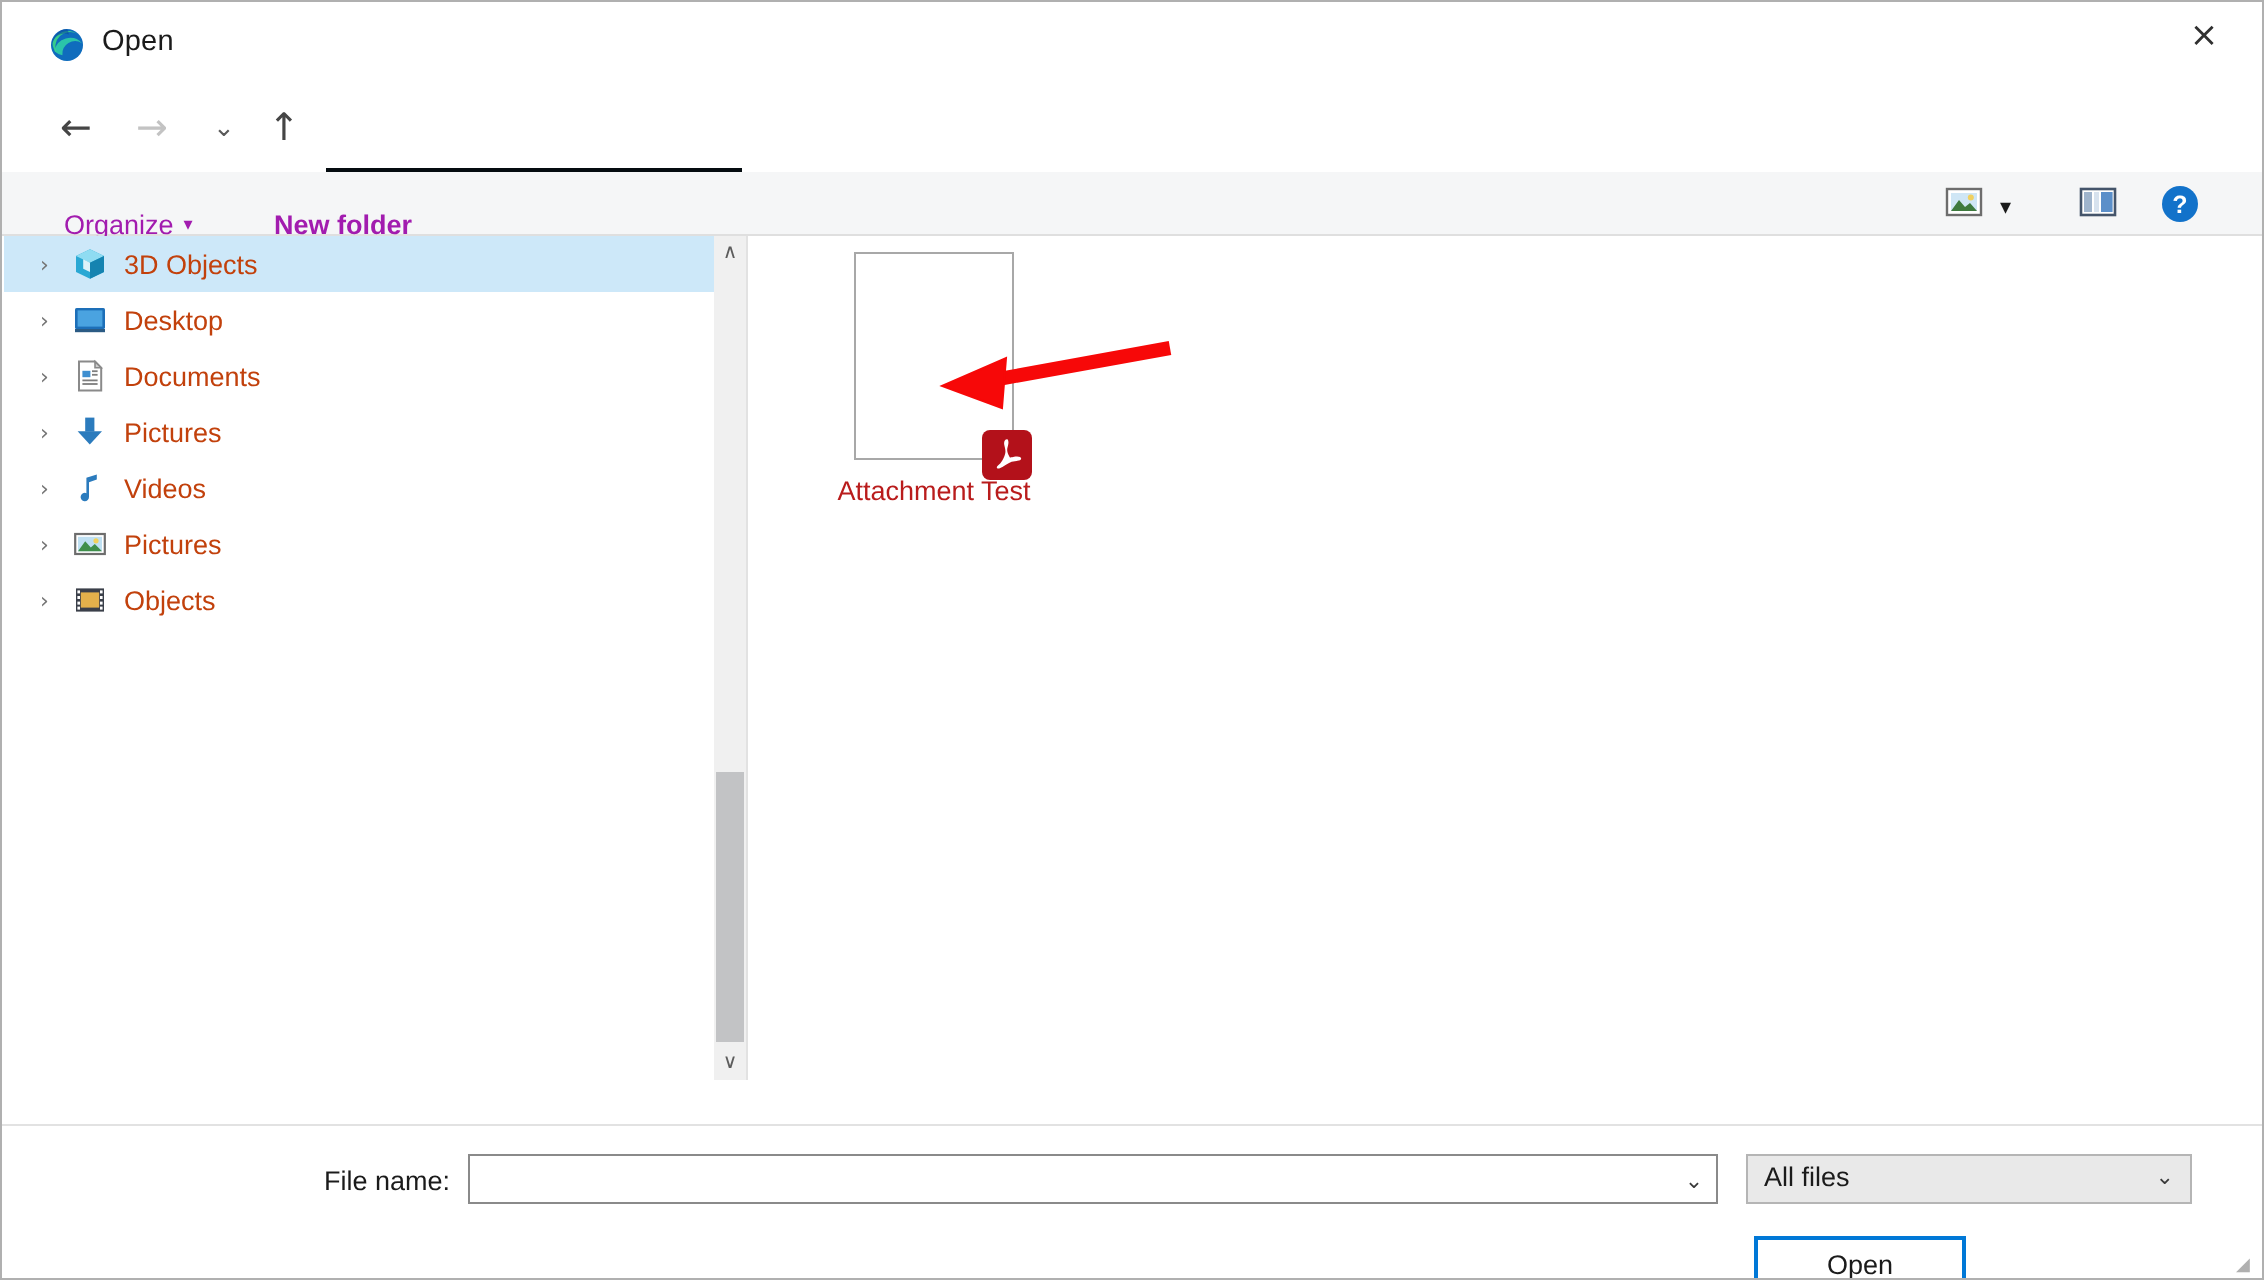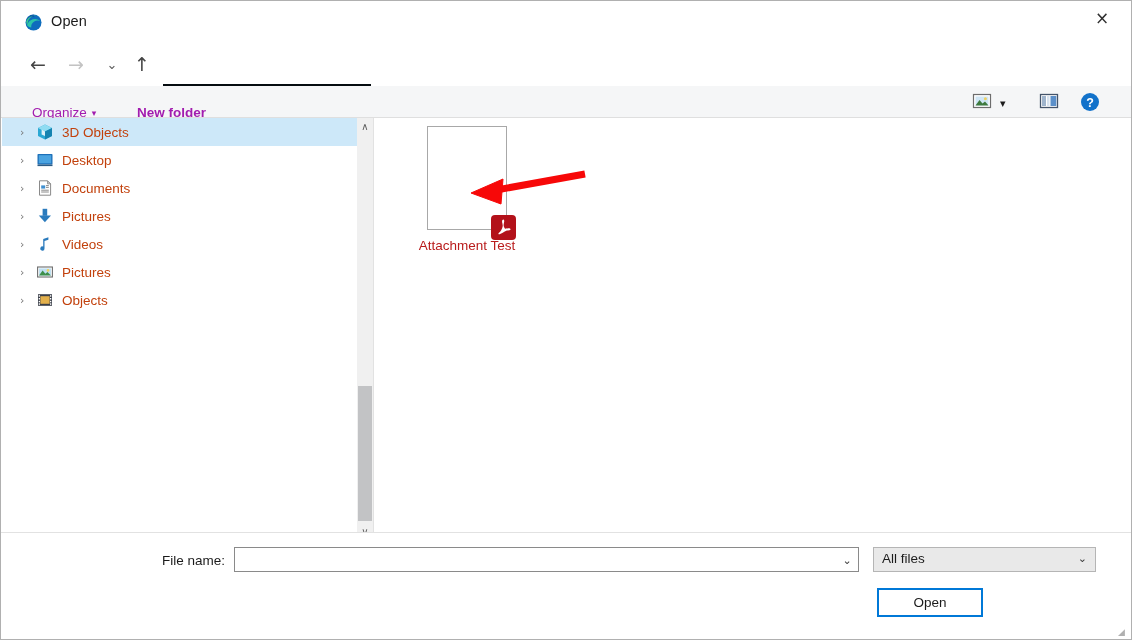--- a/index.html
+++ b/index.html
@@ -292,21 +292,21 @@
     left: 0; top: 0;
     width: 757px; height: 422px;
     pointer-events: none;
   }
 
   
   .bottombar {
     position: absolute;
     left: 0; bottom: 0;
     width: 100%;
-    height: 107px;
+    height: 77px;
     background: #ffffff;
     border-top: 1px solid #e2e2e2;
     box-sizing: border-box;
   }
   .filename-label {
     position: absolute;
     left: 161px; top: 20px;
     font-size: 13.5px;
     color: #1b1b1b;
   }

